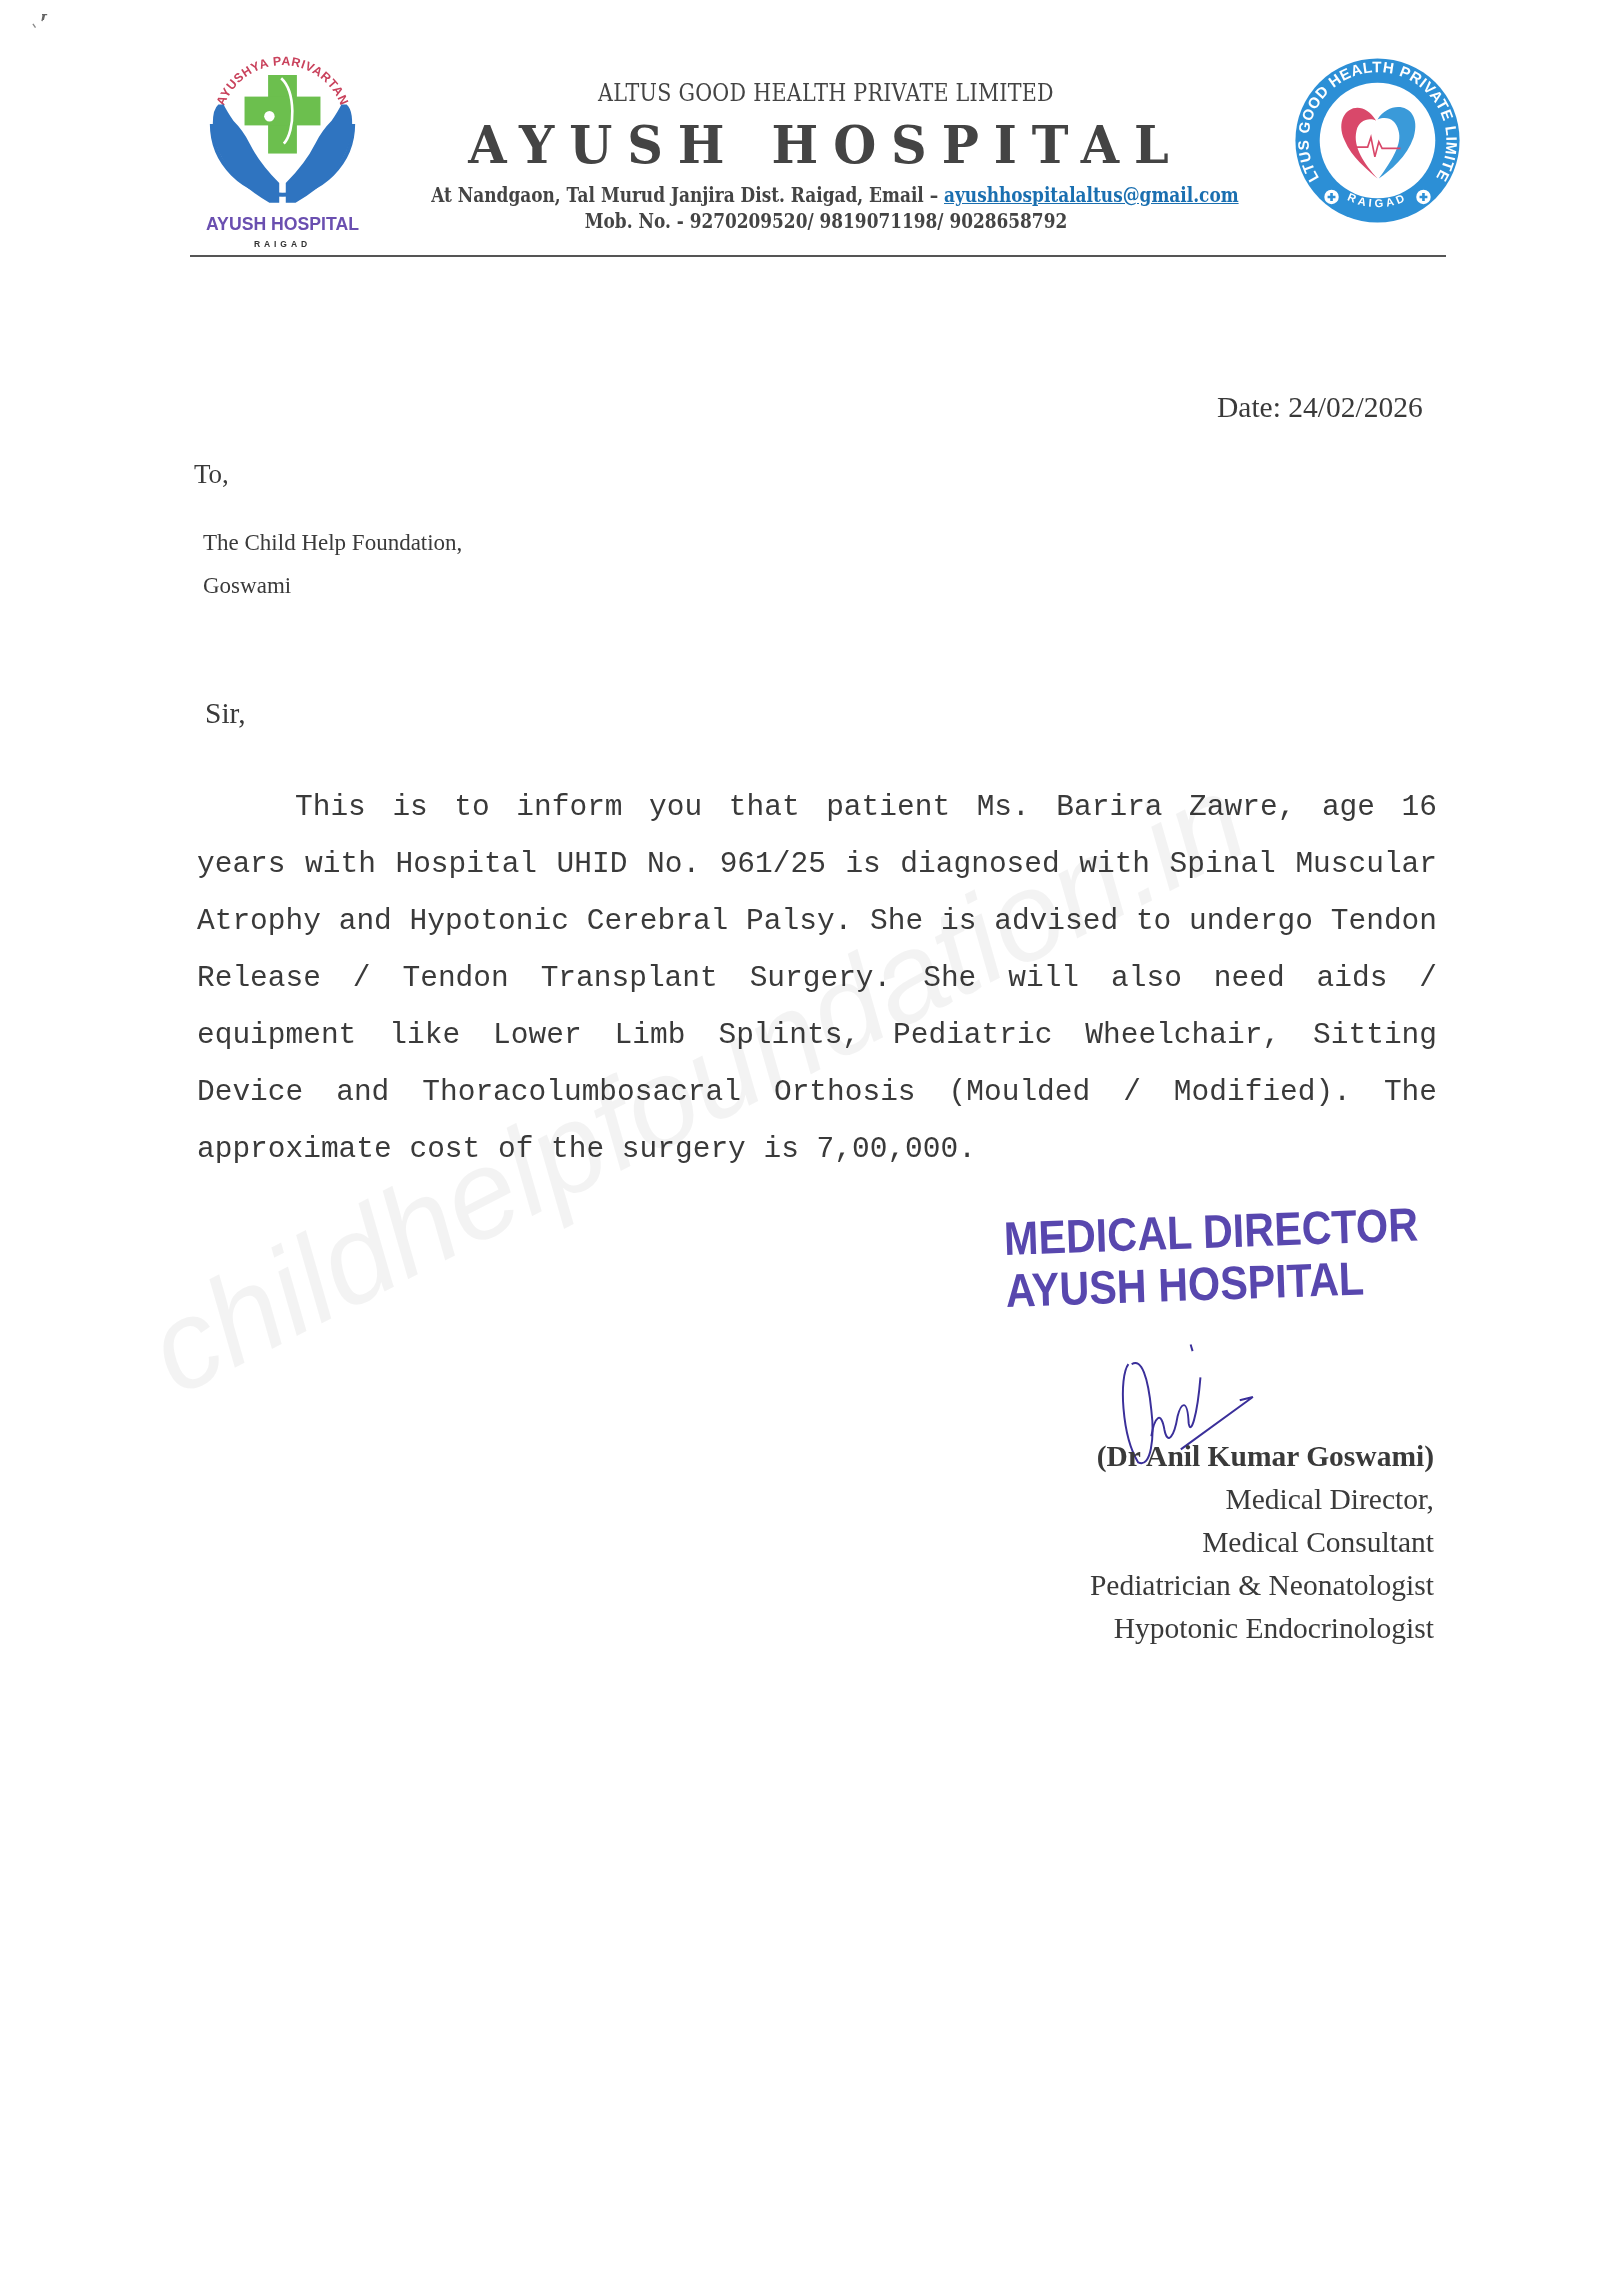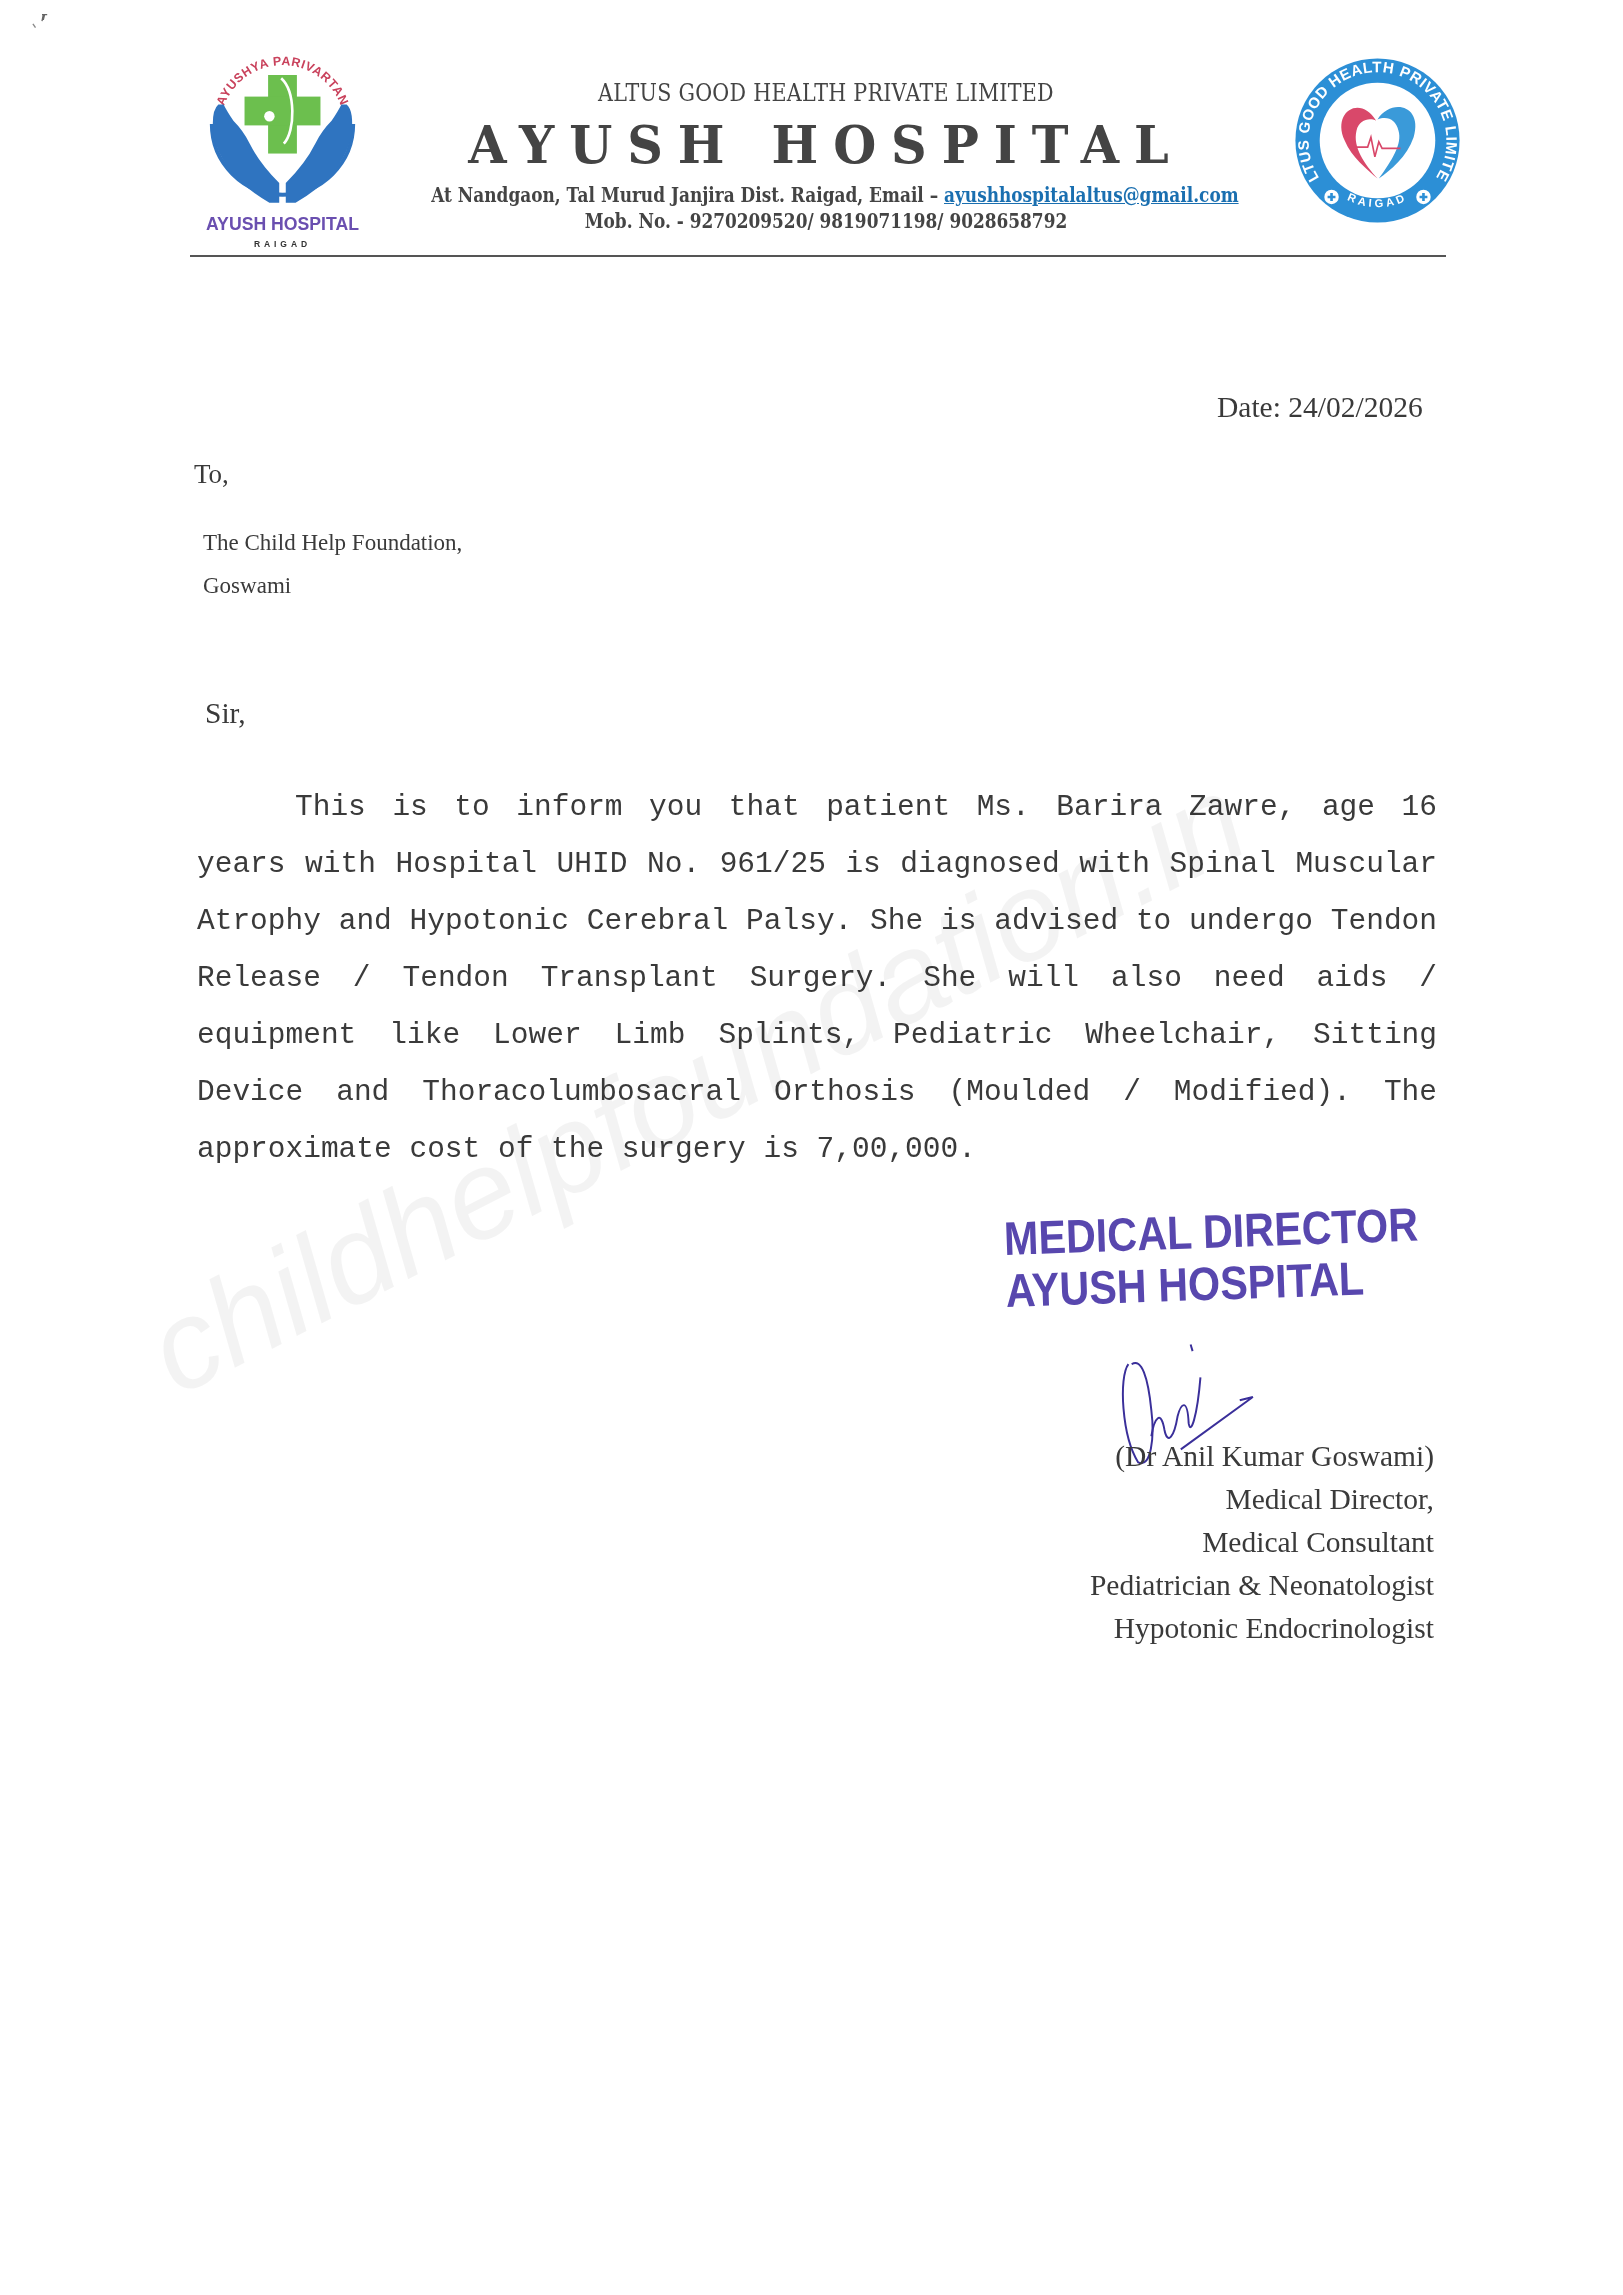--- a/index.html
+++ b/index.html
@@ -35,21 +35,21 @@
                transform: rotate(-27deg); transform-origin: left bottom; white-space: nowrap; }
 
   
   .stamp { position: absolute; left: 1003px; top: 1213px; font-family: "Liberation Sans", "DejaVu Sans", sans-serif;
            font-weight: bold; color: #4a38a8; font-size: 47px; line-height: 52px; transform: rotate(-2deg) scaleX(0.88);
            transform-origin: left top; opacity: 0.92; }
   .signature { position: absolute; left: 1115px; top: 1338px; width: 184px; height: 131px; }
 
   
   .signatory { position: absolute; right: 189px; top: 1435px; text-align: right; font-size: 29.5px; line-height: 43px; }
-  .signatory .sig-name { font-weight: normal; }
+  .signatory .sig-name { font-weight: bold; }
 </style>
 </head>
 <body>
 
 <svg class="scan-mark" viewBox="0 0 40 30">
   <path d="M20 4 L28 4 M22 4 L20 14 M24 4 L22 12" stroke="#666" stroke-width="2" fill="none"></path>
   <path d="M6 18 L10 24" stroke="#888" stroke-width="2" fill="none"></path>
 </svg>
 
 <header class="letterhead">

